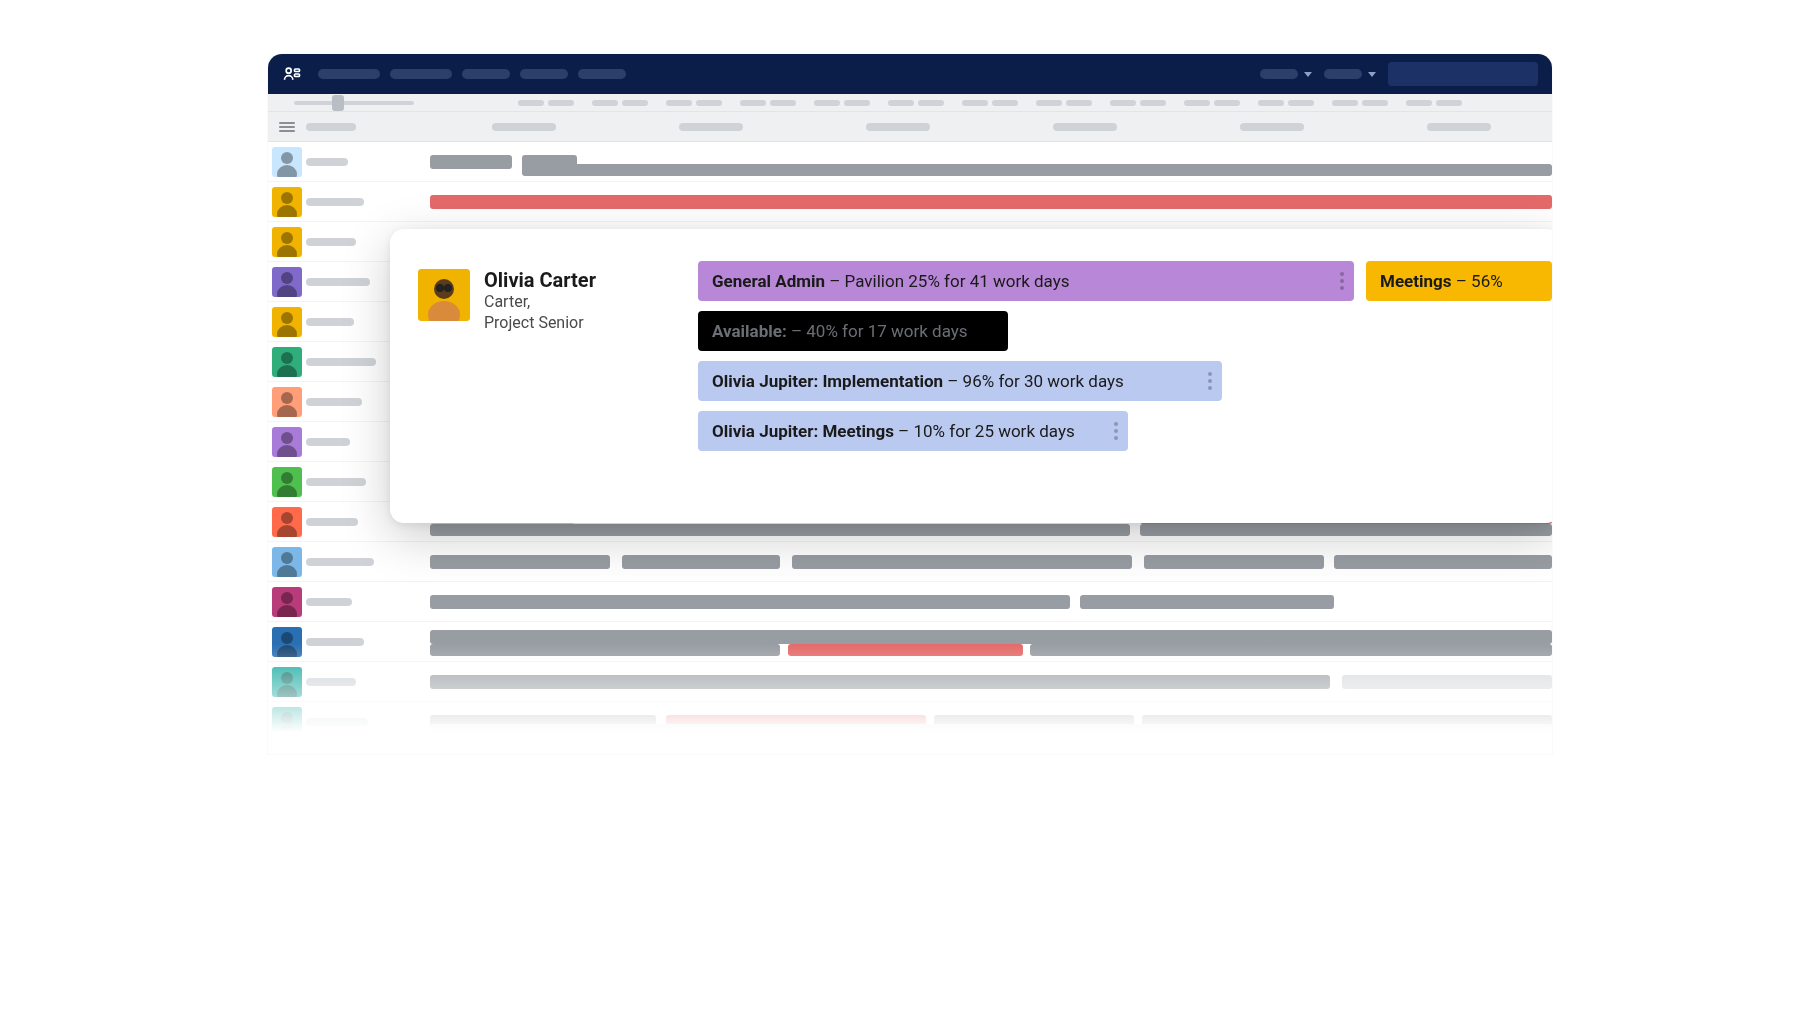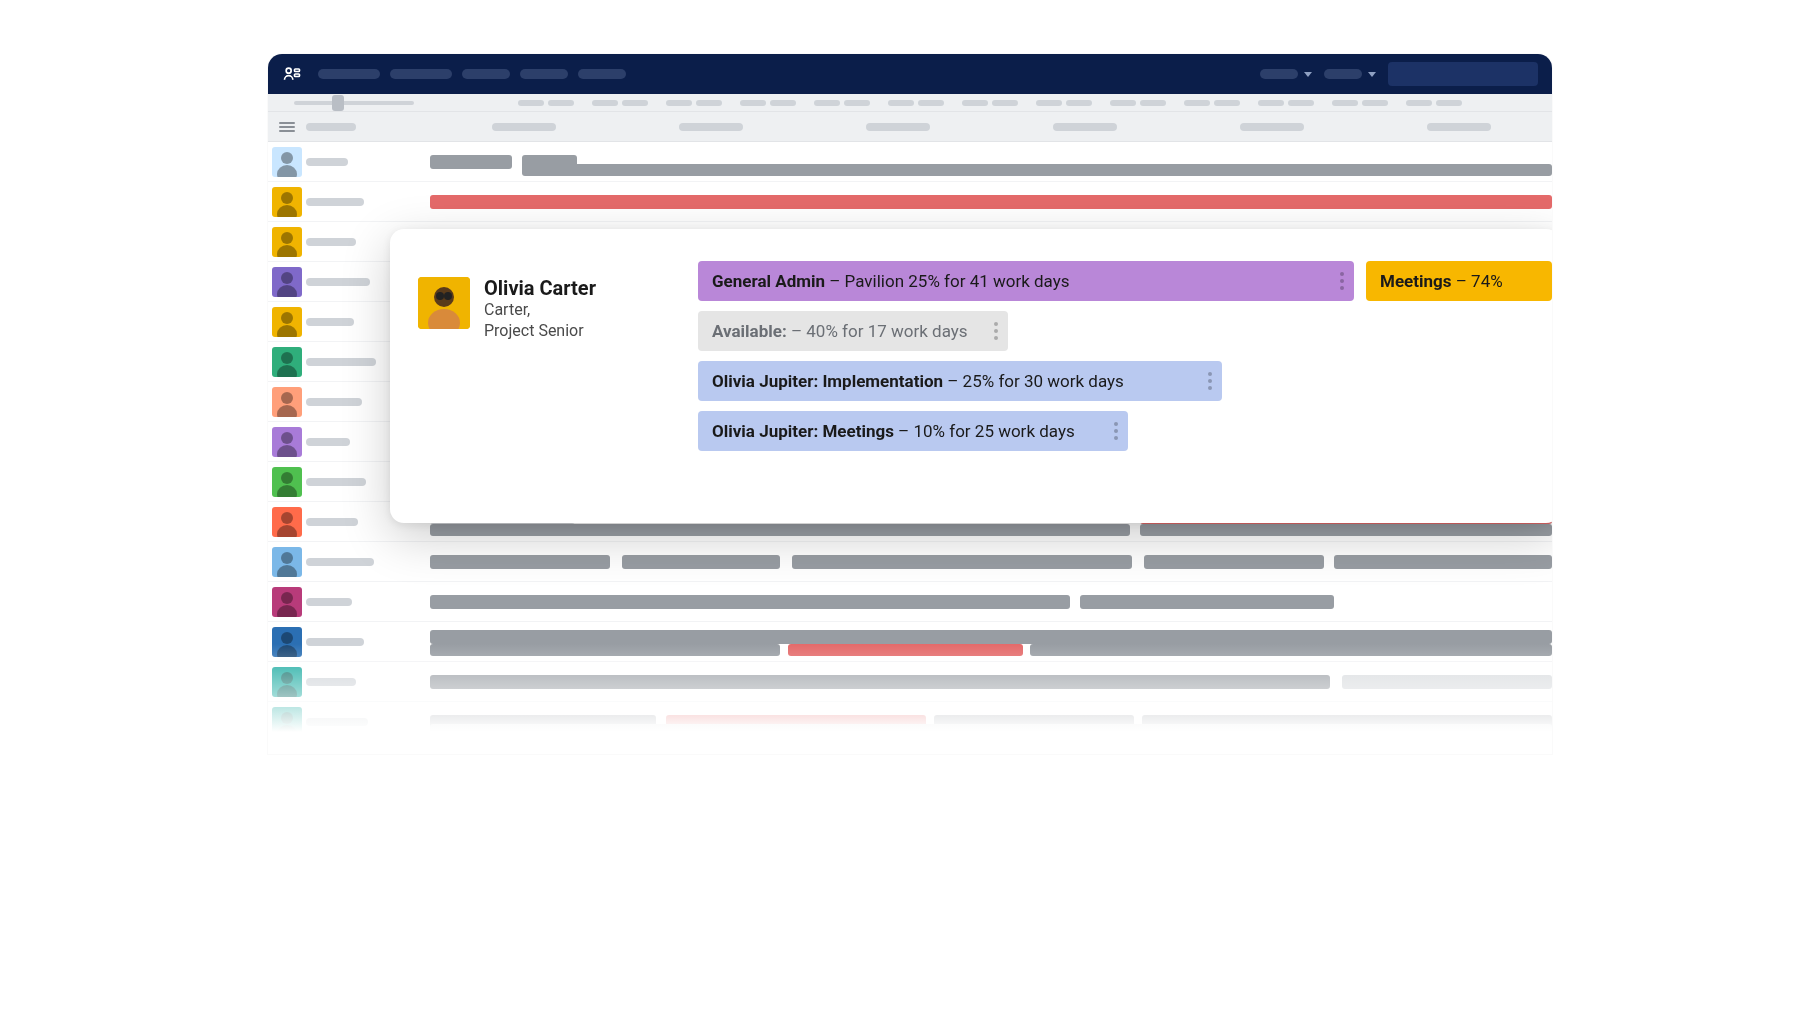--- a/index.html
+++ b/index.html
@@ -76,37 +76,37 @@
     position:absolute;
     left:122px; top:175px;
     width:1170px;
     height:294px;
     background:#fff;
     border-radius:14px;
     box-shadow:0 14px 50px rgba(0,0,0,0.20), 0 2px 8px rgba(0,0,0,0.08);
     padding:32px 12px 32px 28px;
     display:flex;
   }
-  .person-block { display:flex; gap:14px; width:280px; flex-shrink:0; margin-top:16px;}
+  .person-block { display:flex; gap:14px; width:280px; flex-shrink:0; margin-top:8px;}
   .person-avatar { width:52px; height:52px; border-radius:4px; background:#f0b400; overflow:hidden; display:flex; align-items:center; justify-content:center;}
   .person-avatar svg{width:100%;height:100%;}
   .person-name { font-size:20px; font-weight:700; color:#1a1a1a; line-height:1.15;}
   .person-role { font-size:16px; color:#4a4a4a; line-height:1.3;}
   .alloc-block { flex:1; display:flex; flex-direction:column; gap:10px; position:relative;}
   .alloc-row { display:flex; gap:12px; align-items:flex-start;}
   .alloc-bar {
     height:40px; border-radius:4px;
     display:flex; align-items:center;
     padding:0 14px;
     font-size:17px; color:#1a1a1a;
     position:relative; flex-shrink:0;
   }
   .alloc-bar.purple { background:#b987d8;}
   .alloc-bar.yellow { background:#f8b700;}
-  .alloc-bar.gray-light { background:#e5e5e5; color:#6b6f75;}
+  .alloc-bar.gray-light { background:#000000; color:#6b6f75;}
   .alloc-bar.blue { background:#b9c9f0;}
   .alloc-bar .bold { font-weight:700;}
   .alloc-bar .dots { position:absolute; right:10px; top:50%; transform:translateY(-50%); display:flex; flex-direction:column; gap:3px;}
   .alloc-bar .dots span { width:4px; height:4px; border-radius:50%; background:rgba(0,0,0,0.25);}
   
   .fade-bottom {
     position:absolute; left:0; right:0; bottom:0; height:110px;
     background:linear-gradient(to bottom, rgba(255,255,255,0), #fff 80%);
     pointer-events:none;
   }
@@ -526,36 +526,36 @@
       <div class="alloc-row">
         <div class="alloc-bar purple" style="width:656px">
           <span><span class="bold">General Admin</span><span> – Pavilion 25% for 41 work days</span></span>
           <div class="dots">
               <span></span>
               <span></span>
               <span></span>
             </div>
         </div>
         <div class="alloc-bar yellow" style="width:186px">
-          <span><span class="bold">Meetings</span><span> – 74%</span></span>
+          <span><span class="bold">Meetings</span><span> – 56%</span></span>
         </div>
       </div>
       <div class="alloc-row">
         <div class="alloc-bar gray-light" style="width:310px">
           <span><span class="bold" style="color:#6b6f75">Available:</span><span> – 40% for 17 work days</span></span>
           <div class="dots">
               <span></span>
               <span></span>
               <span></span>
             </div>
         </div>
       </div>
       <div class="alloc-row">
         <div class="alloc-bar blue" style="width:524px">
-          <span><span class="bold">Olivia Jupiter: Implementation</span><span> – 25% for 30 work days</span></span>
+          <span><span class="bold">Olivia Jupiter: Implementation</span><span> – 96% for 30 work days</span></span>
           <div class="dots">
               <span></span>
               <span></span>
               <span></span>
             </div>
         </div>
       </div>
       <div class="alloc-row">
         <div class="alloc-bar blue" style="width:430px">
           <span><span class="bold">Olivia Jupiter: Meetings</span><span> – 10% for 25 work days</span></span>

